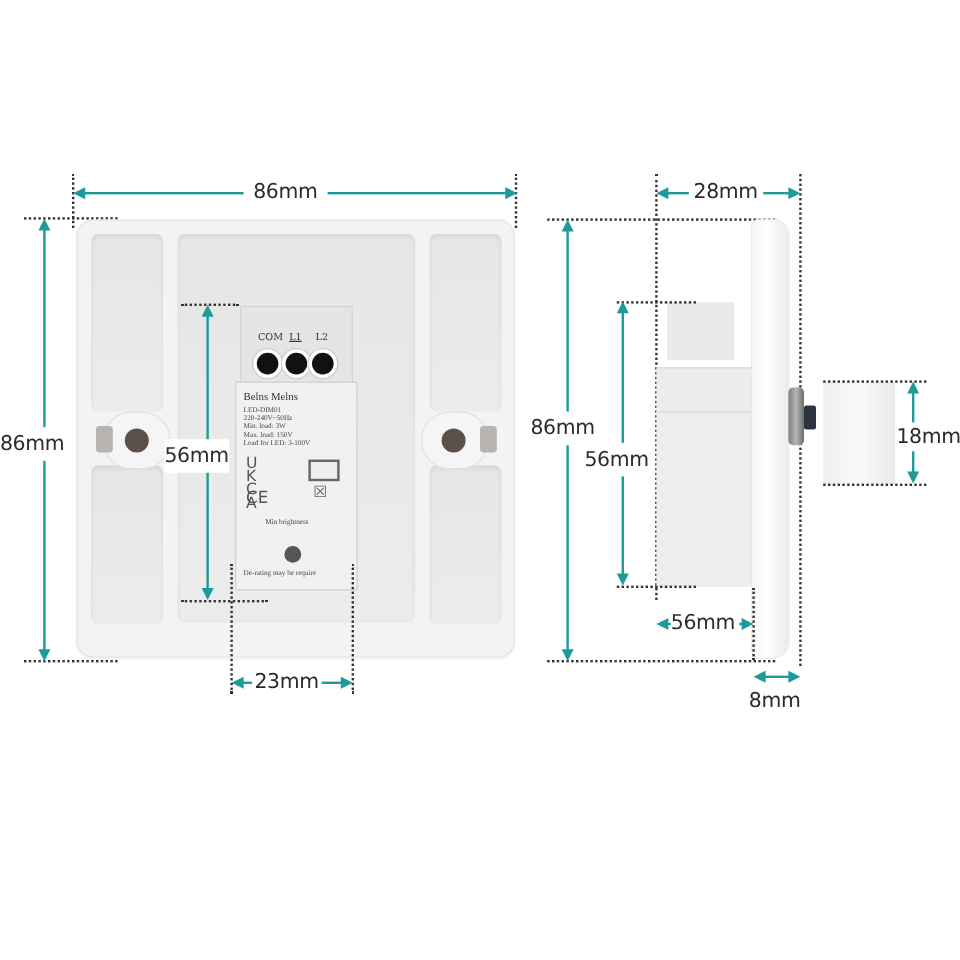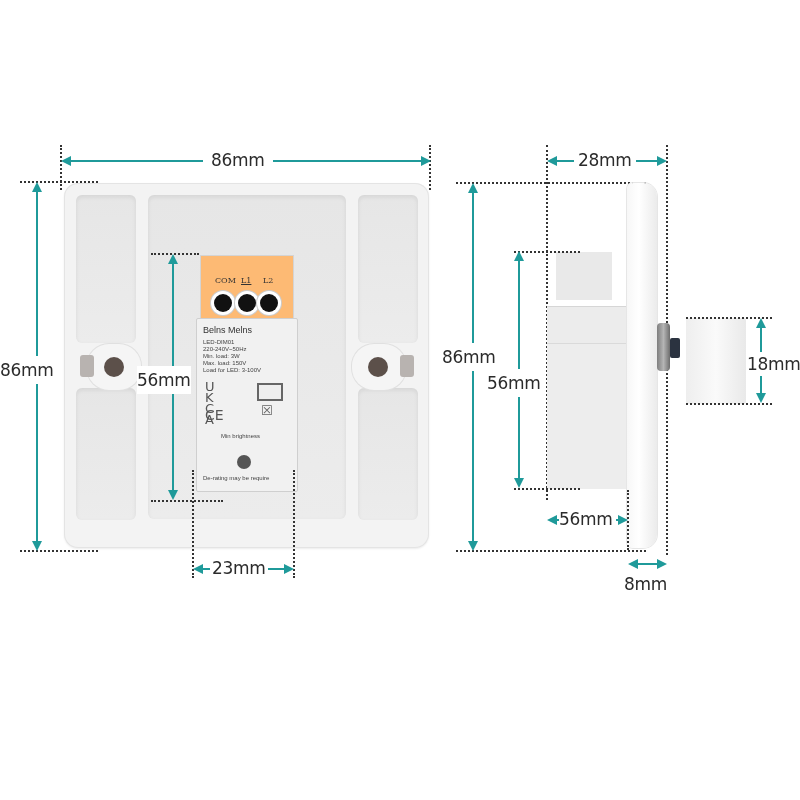--- a/index.html
+++ b/index.html
@@ -16,25 +16,25 @@
     .arrow-right { position: absolute; width: 0; height: 0; border-top: 5px solid transparent; border-bottom: 5px solid transparent; border-left: 10px solid #1f9a9a; }
 
     
     .plate { position: absolute; left: 64px; top: 183px; width: 365px; height: 365px; background: #f3f3f3; border-radius: 14px; box-shadow: inset 0 0 0 1px #e4e4e4, 0 1px 2px rgba(0,0,0,0.08); }
     .cavity { position: absolute; background: linear-gradient(#e6e6e6, #ececec); border-radius: 6px; box-shadow: inset 0 2px 4px rgba(0,0,0,0.08); }
     .lug { position: absolute; width: 54px; height: 46px; background: #f5f5f5; border-radius: 22px; box-shadow: 0 0 0 1px #e0e0e0; }
     .screw-hole { position: absolute; width: 20px; height: 20px; border-radius: 50%; background: #5c504a; }
     .slot { position: absolute; width: 14px; height: 22px; background: #b8b3b0; border-radius: 3px; }
 
     
-    .module-top { position: absolute; left: 200px; top: 255px; width: 92px; height: 70px; background: #fdba74; border: 1px solid #d4d4d4; }
+    .module-top { position: absolute; left: 200px; top: 255px; width: 92px; height: 70px; background: #e5e5e5; border: 1px solid #d4d4d4; }
     .module { position: absolute; left: 196px; top: 318px; width: 100px; height: 172px; background: #f1f1f1; border: 1px solid #cfcfcf; border-radius: 2px; }
     .terminal-label { position: absolute; font-family: "DejaVu Serif", serif; font-size: 8px; color: #333; }
     .terminal { position: absolute; width: 18px; height: 18px; border-radius: 50%; background: #111; box-shadow: 0 0 0 3px #fff, 0 0 0 4px #ccc; }
-    .mono { position: absolute; font-family: Liberation Sans, sans-serif; color: #444; white-space: nowrap; }
+    .mono { position: absolute; font-family: Liberation Serif, serif; color: #444; white-space: nowrap; }
     .brand { font-size: 9px; color: #333; }
     .spec { font-size: 6px; line-height: 7px; }
 
     
     .side-body { position: absolute; background: #ececec; }
     .side-plate { position: absolute; left: 627px; top: 183px; width: 30px; height: 365px; background: linear-gradient(90deg, #f7f7f7, #ffffff 40%, #ebebeb); border-radius: 6px 14px 14px 6px; box-shadow: 0 0 0 1px #e6e6e6; }
     .nut { position: absolute; left: 657px; top: 323px; width: 13px; height: 48px; background: linear-gradient(90deg, #7e7e7e, #b5b5b5, #6d6d6d); border-radius: 4px; }
     .shaft { position: absolute; left: 670px; top: 338px; width: 10px; height: 20px; background: #2b3340; border-radius: 2px; }
     .knob { position: absolute; left: 686px; top: 318px; width: 60px; height: 86px; background: linear-gradient(90deg, #eeeeee, #fafafa 50%, #e9e9e9); border-radius: 2px; }
   </style>

